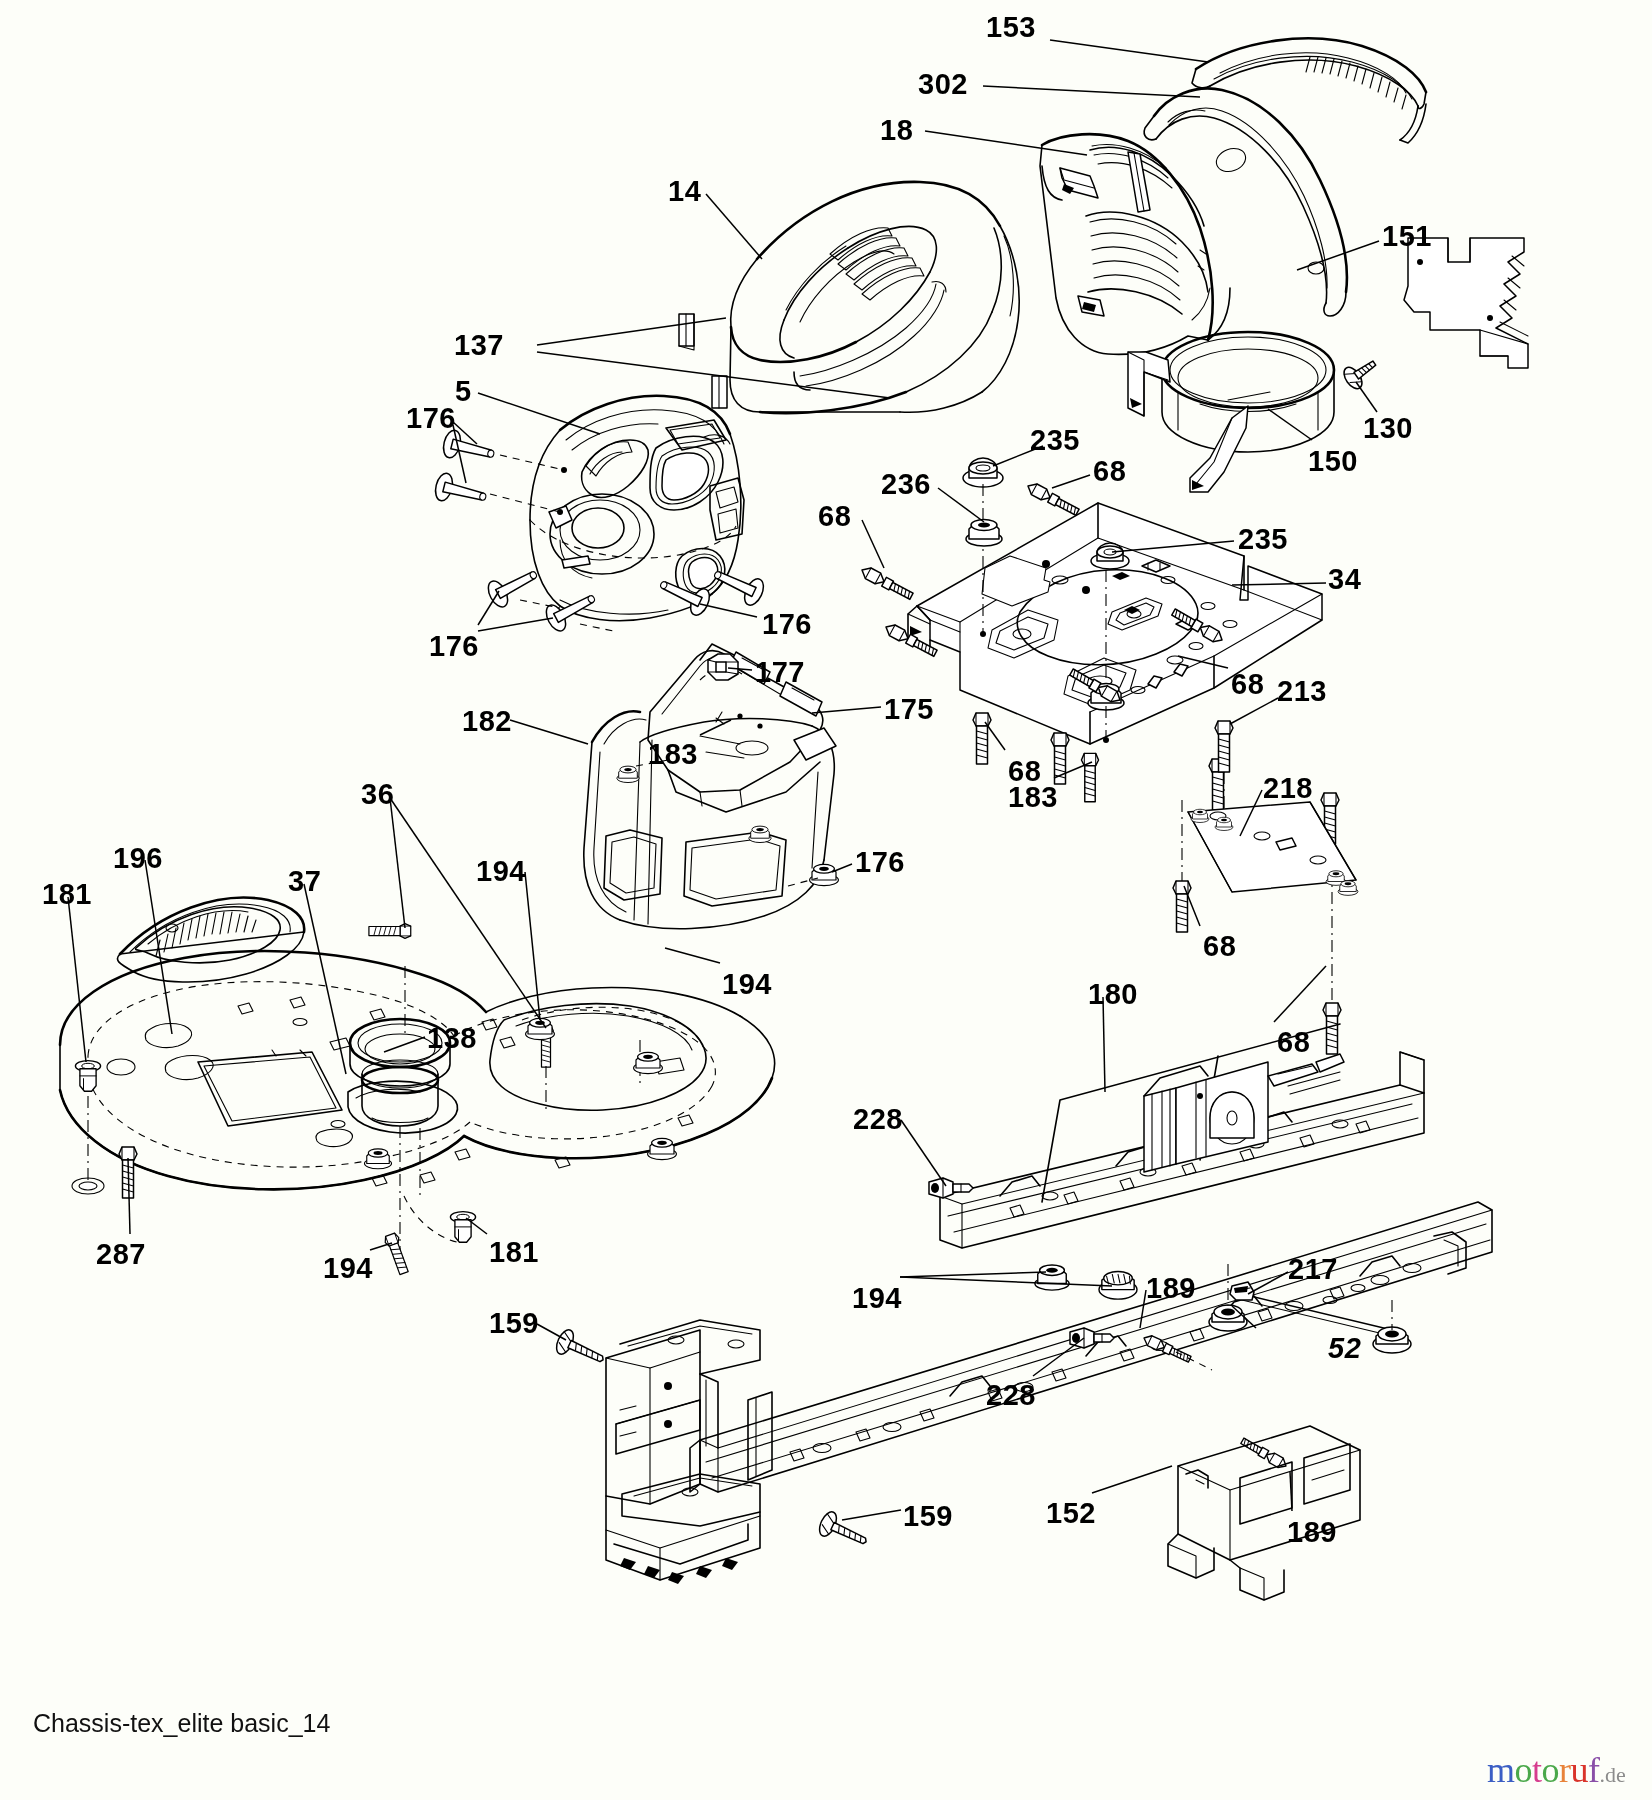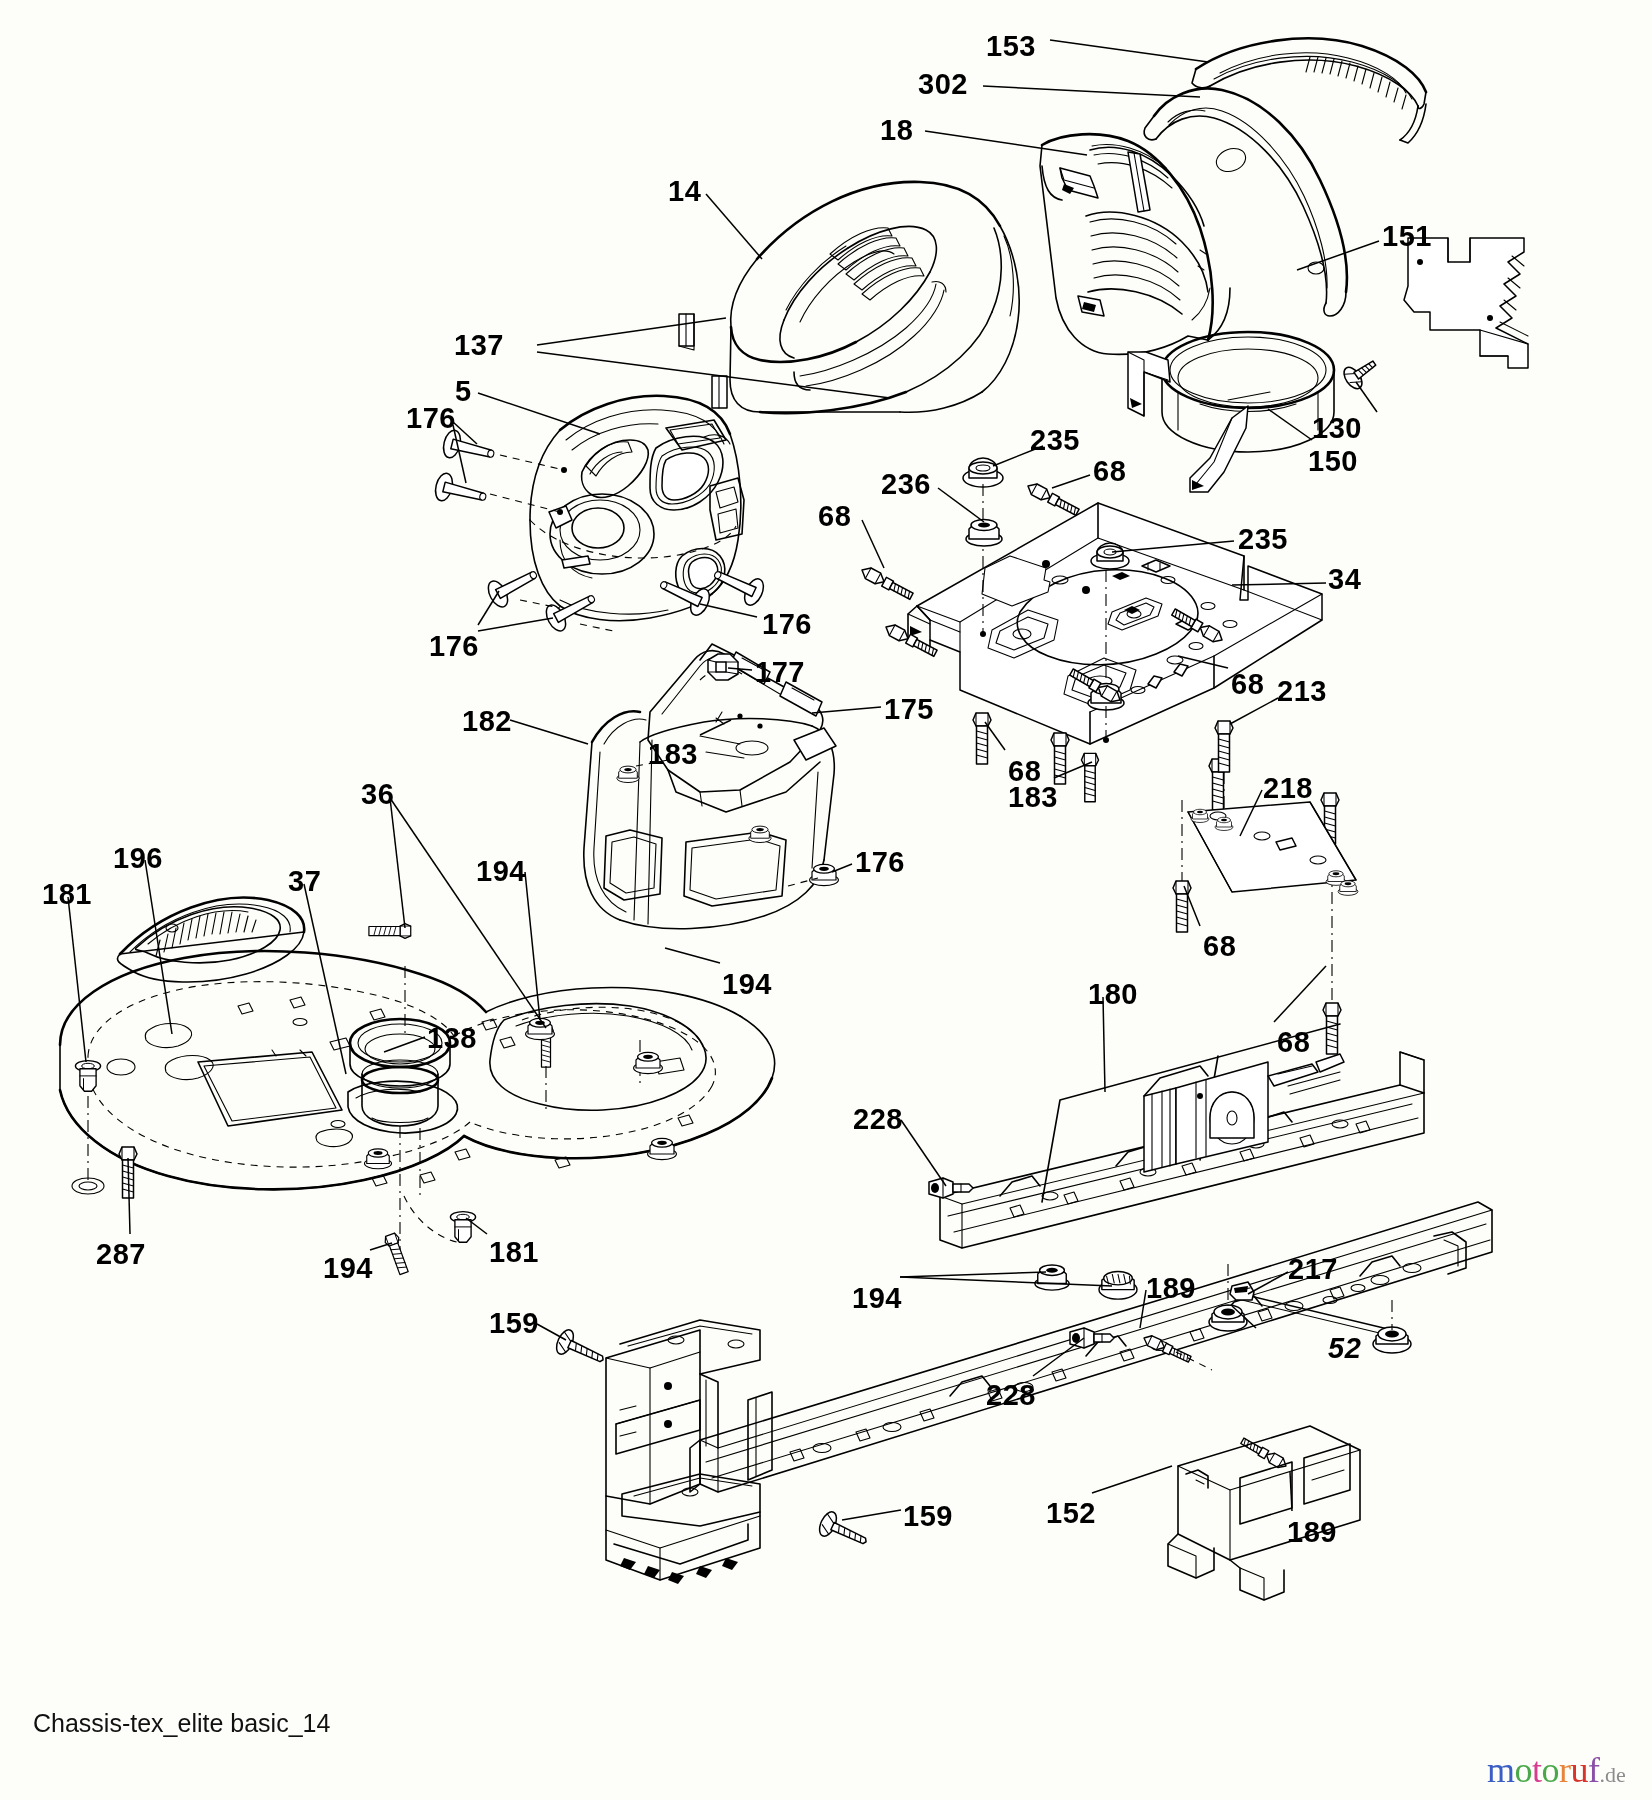--- a/index.html
+++ b/index.html
@@ -949,27 +949,27 @@
       <path d="M1288,1272 L1248,1294"></path>
       <path d="M1256,1328 L1232,1306"></path>
       <path d="M537,1324 L566,1340"></path>
       <path d="M1033,1376 L1084,1338"></path>
       <path d="M1092,1493 L1172,1466"></path>
       <path d="M901,1510 L842,1520"></path>
       <path d="M1292,1511 L1290,1472"></path>
     </g>
   </svg>
 
-  <div class="callout" style="left:986px;  top:32px;">153</div>
+  <div class="callout" style="left:986px;  top:13px;">153</div>
   <div class="callout" style="left:918px;  top:70px;">302</div>
   <div class="callout" style="left:880px;  top:116px;">18</div>
   <div class="callout" style="left:668px;  top:177px;">14</div>
   <div class="callout" style="left:1382px; top:222px;">151</div>
   <div class="callout" style="left:454px;  top:331px;">137</div>
-  <div class="callout" style="left:1312px; top:414px;">130</div>
+  <div class="callout" style="left:1363px; top:414px;">130</div>
   <div class="callout" style="left:1308px; top:447px;">150</div>
   <div class="callout" style="left:455px;  top:377px;">5</div>
   <div class="callout" style="left:406px;  top:404px;">176</div>
   <div class="callout" style="left:1030px; top:426px;">235</div>
   <div class="callout" style="left:881px;  top:470px;text-align:right;">236</div>
   <div class="callout" style="left:1093px; top:457px;">68</div>
   <div class="callout" style="left:818px;  top:502px;">68</div>
   <div class="callout" style="left:1238px; top:525px;">235</div>
   <div class="callout" style="left:1328px; top:565px;">34</div>
   <div class="callout" style="left:762px;  top:610px;">176</div>

